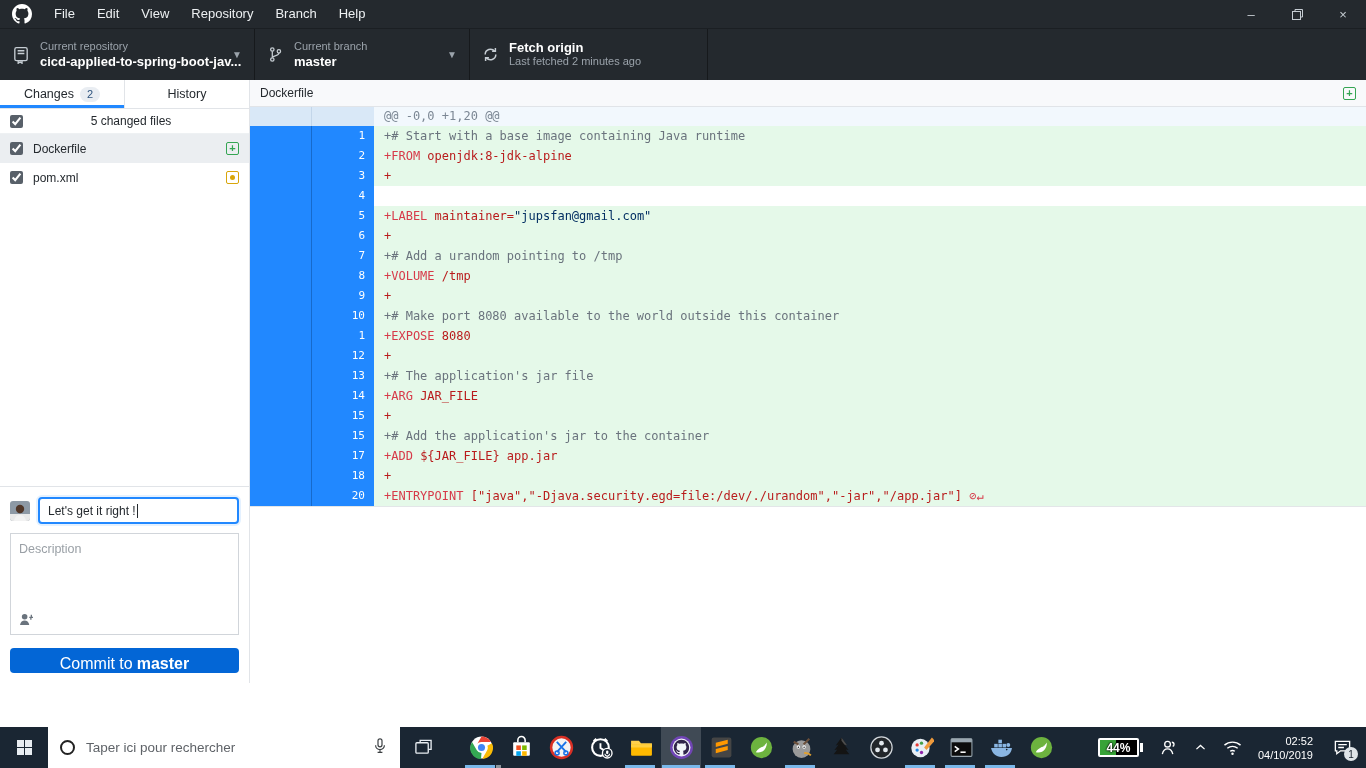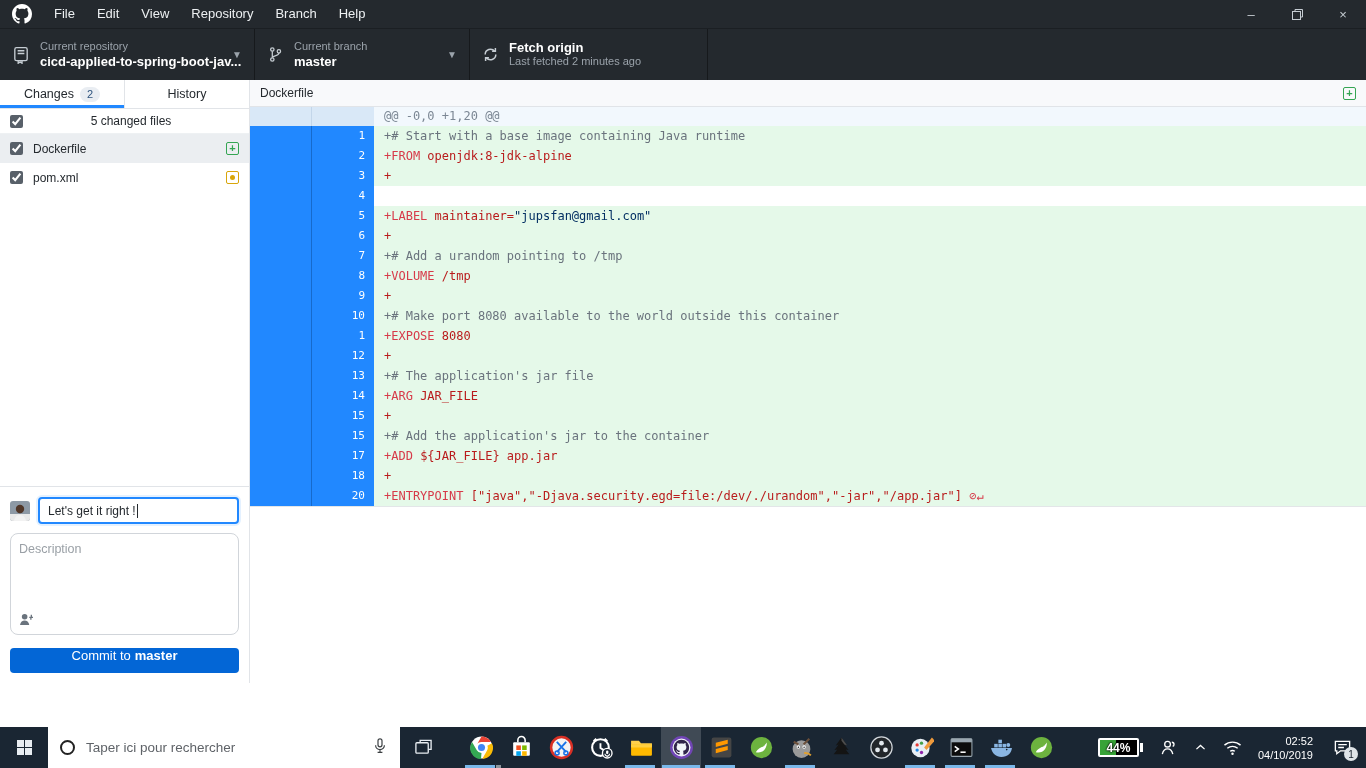--- a/index.html
+++ b/index.html
@@ -41,24 +41,24 @@
   .status-icon { width:13px; height:13px; border-radius:2px; display:flex; align-items:center; justify-content:center; flex-shrink:0; }
   .status-added { border:1px solid #34a553; color:#34a553; font-size:11px; font-weight:bold; line-height:1; }
   .status-modified { border:1px solid #d9a60a; }
   .status-dot { width:5px; height:5px; border-radius:50%; background:#d9a60a; }
 
   .commit-box { margin-top:auto; border-top:1px solid #e1e4e8; padding:10px; flex-shrink:0; }
   .summary-row { display:flex; align-items:center; gap:8px; }
   .avatar { width:20px; height:20px; border-radius:3px; overflow:hidden; flex-shrink:0; }
   .summary-input { flex:1; height:27px; border:2px solid #2188ff; border-radius:4px; background:#fff; display:flex; align-items:center; padding:0 8px; font-size:12px; color:#24292e; box-shadow:0 0 0 2px rgba(33,136,255,.12); }
   .caret-bar { width:1px; height:14px; background:#24292e; margin-left:1px; }
-  .description-box { margin-top:9px; height:102px; border:1px solid #d1d5da; border-radius:8px; padding:8px; display:flex; flex-direction:column; }
+  .description-box { margin-top:9px; height:102px; border:1px solid #d1d5da; border-radius:0; padding:8px; display:flex; flex-direction:column; }
   .description-ph { font-size:12.5px; color:#9aa0a6; }
   .coauthor { margin-top:auto; display:flex; }
-  .commit-btn { margin-top:13px; width:100%; height:25px; border:none; border-radius:4px; background:#0366d6; color:#fff; font-size:13px; display:flex; align-items:flex-start; justify-content:center; gap:4px; cursor:pointer; }
+  .commit-btn { margin-top:13px; width:100%; height:25px; border:none; border-radius:4px; background:#0366d6; color:#fff; font-size:16px; display:flex; align-items:flex-end; justify-content:center; gap:4px; cursor:pointer; }
   .commit-btn b { font-weight:bold; }
 
   
   .main { flex:1; display:flex; flex-direction:column; min-width:0; }
   .diff-header { height:27px; background:#f8f9fb; border-bottom:1px solid #e1e4e8; display:flex; align-items:center; padding:0 10px; font-size:12px; color:#24292e; flex-shrink:0; }
   .diff-header .status-icon { margin-left:auto; }
   .diff-body { flex:1; display:flex; flex-direction:column; font-family:"DejaVu Sans Mono","Liberation Mono",monospace; font-size:12px; min-height:0; }
   .diff-row { display:flex; height:20px; line-height:20px; flex-shrink:0; }
   .gut { width:62px; flex-shrink:0; text-align:right; padding-right:9px; font-size:11px; color:#fff; }
   .row-add .gut { background:#2188ff; }

